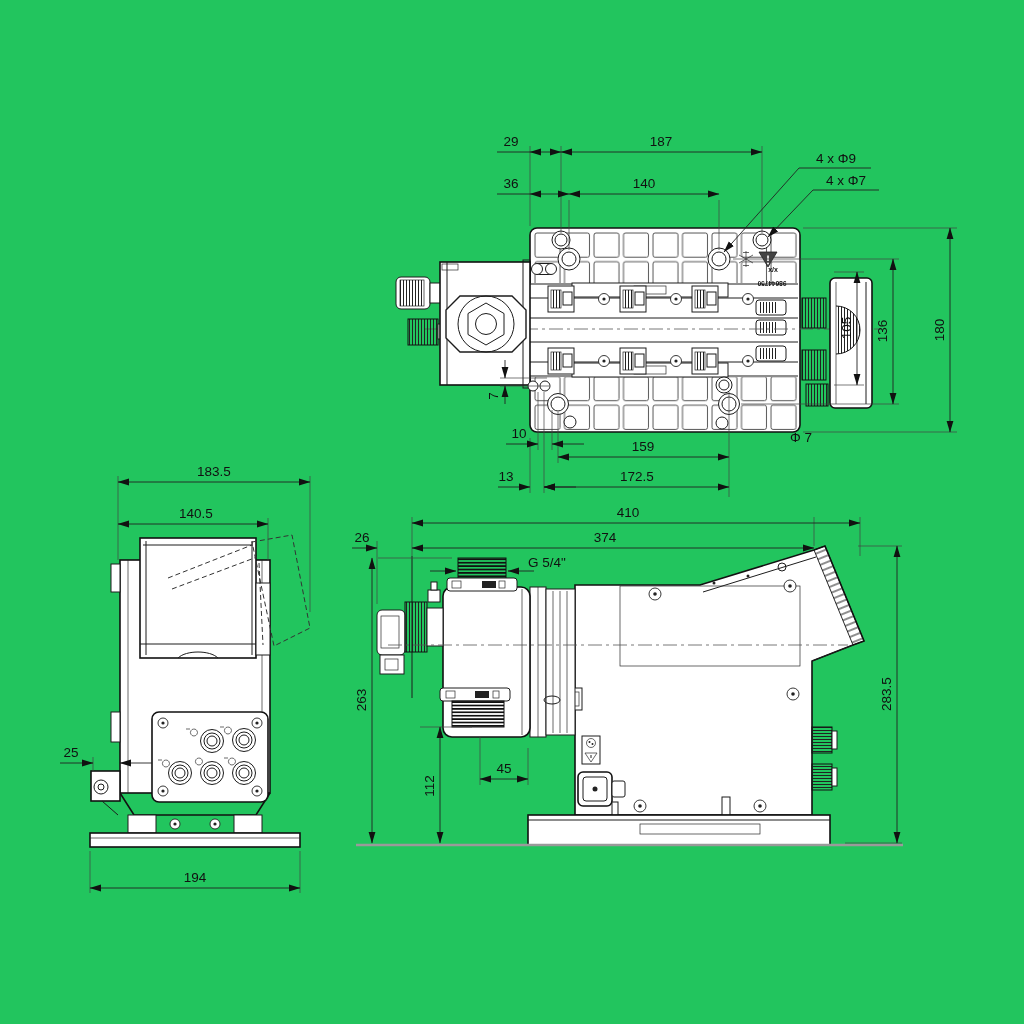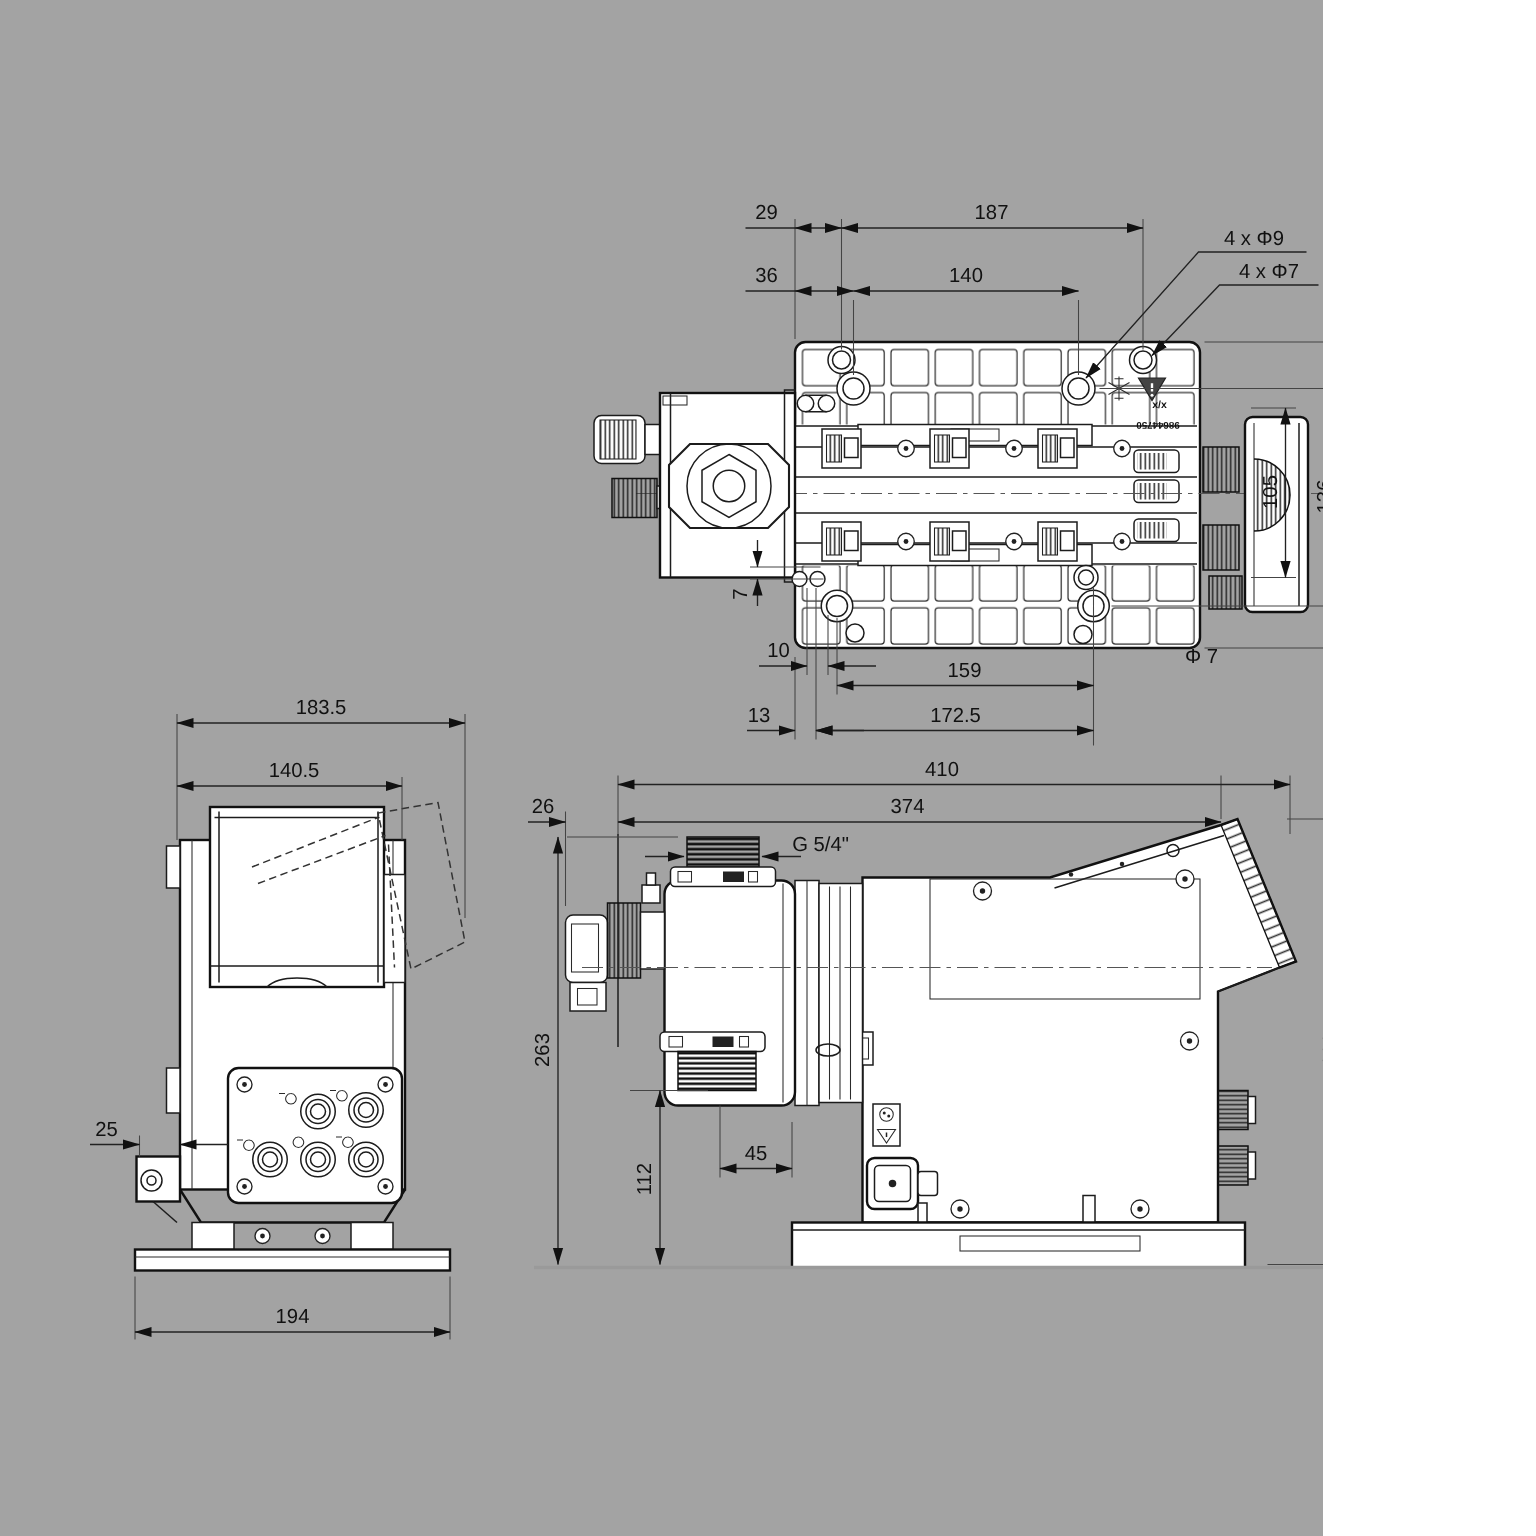--- a/index.html
+++ b/index.html
@@ -1,16 +1,16 @@
 <!DOCTYPE html>
 <html><head>
 <meta charset="utf-8">
 <style>
   html,body{margin:0;padding:0;background:#fff;}
-  .canvas{width:882px;height:1024px;position:relative;background:#a3a3a3;overflow:hidden;}
+  .canvas{width:1024px;height:1024px;position:relative;background:#22c55e;overflow:hidden;}
   svg{display:block;}
   .ln{fill:none;stroke:#1c1c1c;stroke-width:1;}
   .ln2{fill:none;stroke:#2a2a2a;stroke-width:.7;}
   .thk{fill:none;stroke:#111;stroke-width:1.6;}
   .wh{fill:#fff;stroke:#1c1c1c;stroke-width:1;}
   .whk{fill:#fff;stroke:#111;stroke-width:1.6;}
   .ext{fill:none;stroke:#444;stroke-width:.7;}
   .dml{fill:none;stroke:#222;stroke-width:.9;}
   .cl{fill:none;stroke:#555;stroke-width:.8;stroke-dasharray:14 4 3 4;}
   .dsh{fill:none;stroke:#333;stroke-width:1;stroke-dasharray:5 3;}

